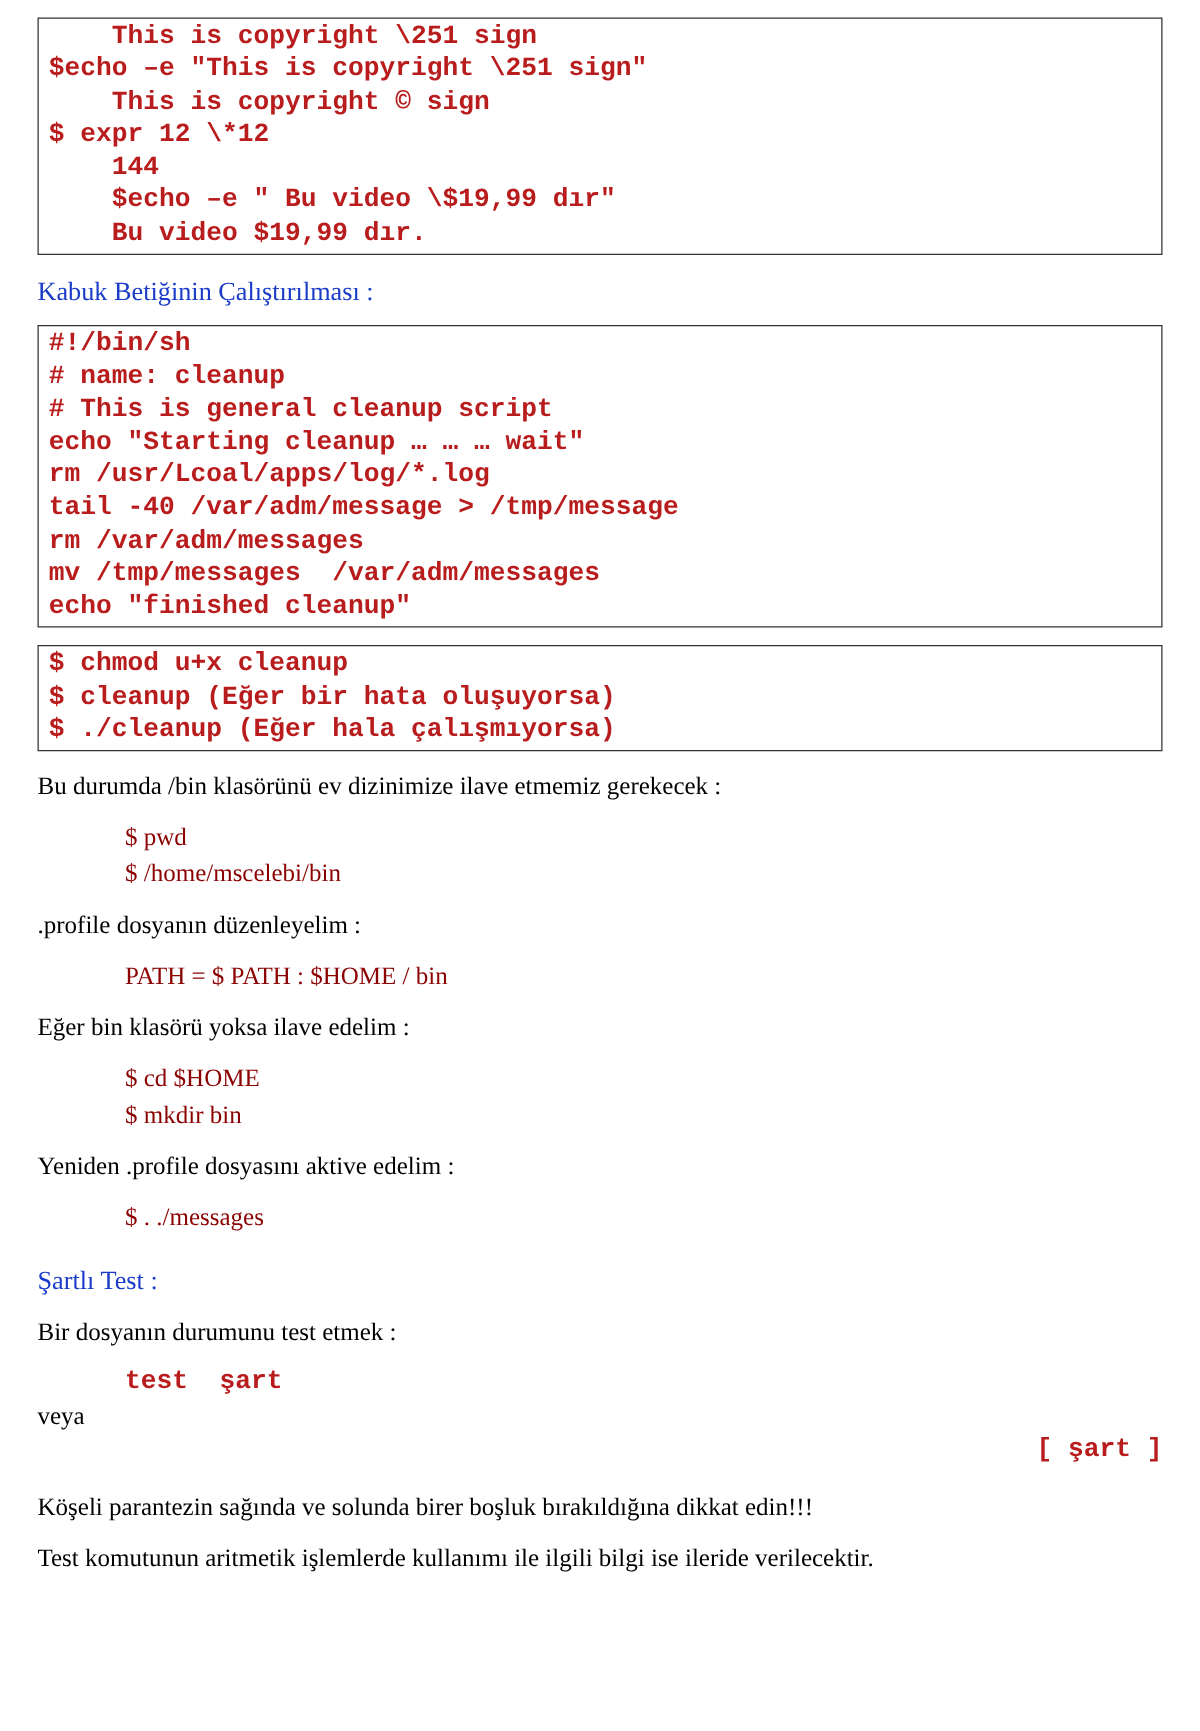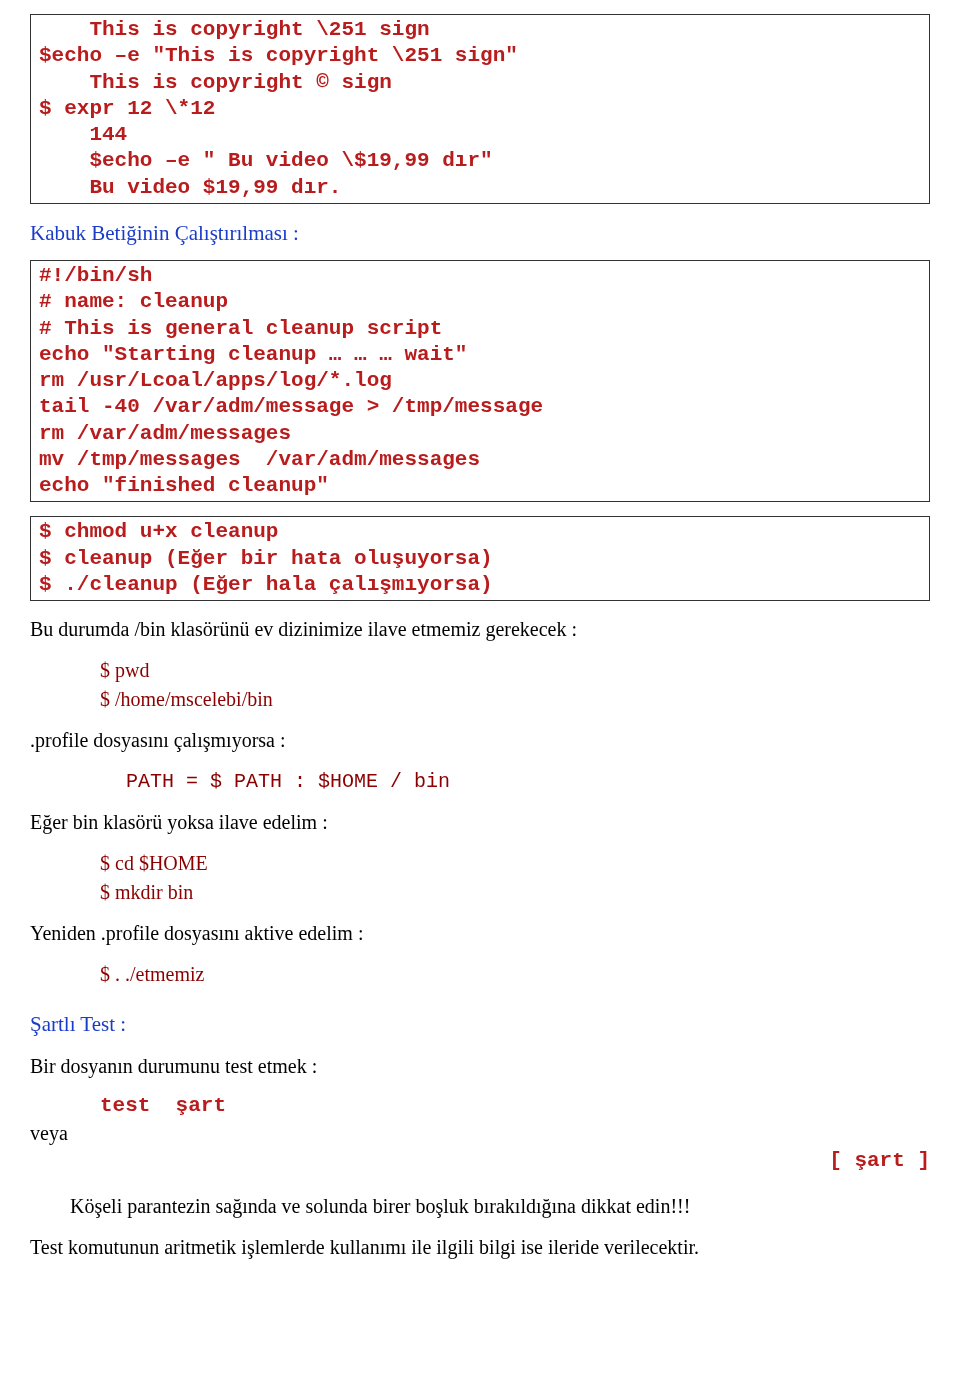--- a/index.html
+++ b/index.html
@@ -36,22 +36,21 @@
       font-family: "Times New Roman", Times, serif;
       font-size: 20px;
     }
     .para {
       margin: 12px 0;
     }
     .indent1 {
       margin-left: 70px;
     }
     .indent1b {
-      margin-left: 96px;
-      font-family: Liberation Mono, monospace;
+      margin-left: 70px;
     }
   </style>
 </head>
 <body>
 
 <div class="boxed">
   <div class="mono">    This is copyright \251 sign
 $echo –e "This is copyright \251 sign"
     This is copyright © sign
 $ expr 12 \*12
@@ -78,36 +77,36 @@
   <div class="mono">$ chmod u+x cleanup
 $ cleanup (Eğer bir hata oluşuyorsa)
 $ ./cleanup (Eğer hala çalışmıyorsa)</div>
 </div>
 
 <div class="para">Bu durumda /bin klasörünü ev dizinimize ilave etmemiz gerekecek :</div>
 
 <div class="indent1 red-serif">$ pwd</div>
 <div class="indent1 red-serif">$ /home/mscelebi/bin</div>
 
-<div class="para">.profile dosyasını çalışmıyorsa :</div>
+<div class="para">.profile dosyanın düzenleyelim :</div>
 
 <div class="indent1b red-serif">PATH = $ PATH : $HOME / bin</div>
 
 <div class="para">Eğer bin klasörü yoksa ilave edelim :</div>
 
 <div class="indent1 red-serif">$ cd $HOME</div>
 <div class="indent1 red-serif">$ mkdir bin</div>
 
 <div class="para">Yeniden .profile dosyasını aktive edelim :</div>
 
-<div class="indent1 red-serif">$ . ./etmemiz</div>
+<div class="indent1 red-serif">$ . ./messages</div>
 
 <div class="heading-blue" style="margin-top:20px;">Şartlı Test :</div>
 
 <div class="para">Bir dosyanın durumunu test etmek :</div>
 
 <div class="indent1 mono" style="font-size:21px;">test  şart</div>
 <div>veya</div>
 <div class="indent1 mono" style="font-size:21px;text-align:right;">[ şart ]</div>
 
-<div class="para" style="margin-top:18px;margin-left:40px;">Köşeli parantezin sağında ve solunda birer boşluk bırakıldığına dikkat edin!!!</div>
+<div class="para" style="margin-top:18px;">Köşeli parantezin sağında ve solunda birer boşluk bırakıldığına dikkat edin!!!</div>
 
 <div class="para">Test komutunun aritmetik işlemlerde kullanımı ile ilgili bilgi ise ileride verilecektir.</div>
 
 </body></html>

